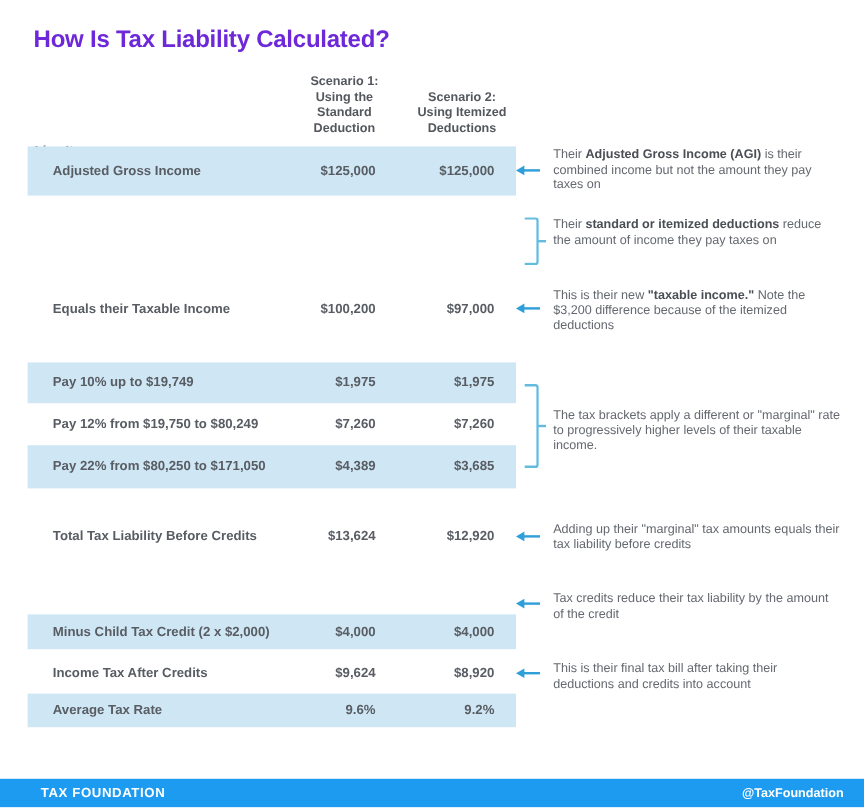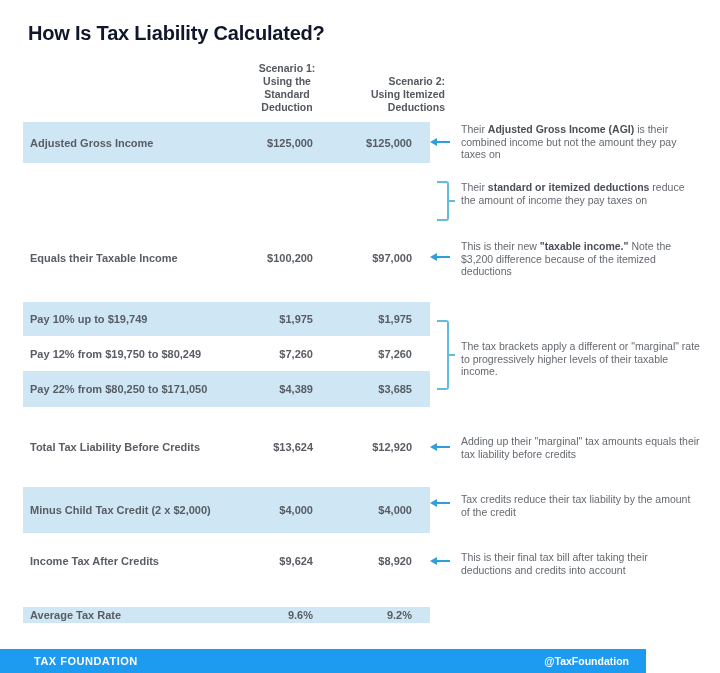--- a/index.html
+++ b/index.html
@@ -2,36 +2,36 @@
 <html><head>
 <meta charset="utf-8">
 <style>
   html,body { margin:0; padding:0; background:#ffffff; }
   #canvas {
     position:relative; width:720px; height:673px; background:#ffffff;
     font-family:"Liberation Sans", sans-serif; overflow:hidden;
   }
   .title {
     position:absolute; left:28px; top:22px; margin:0;
-    font-size:20px; font-weight:bold; color:#0f172a; letter-spacing:-0.2px;
+    font-size:20px; font-weight:bold; color:#6d28d9; letter-spacing:-0.2px;
   }
   .col-header { position:absolute; font-weight:bold; color:#54585e; }
   .col-header.line-item { left:29px; top:120px; font-size:11px; }
   .col-header.s1 { left:232px; top:62px; width:110px; text-align:center;
     font-size:10.5px; line-height:13px; white-space:pre-line; }
-  .col-header.s2 { left:325px; top:75px; width:120px; text-align:right;
+  .col-header.s2 { left:325px; top:75px; width:120px; text-align:center;
     font-size:10.5px; line-height:13px; white-space:pre-line; }
 
   .row {
     position:absolute; left:23px; width:407px;
     display:flex; align-items:center;
     font-size:11px; font-weight:bold; color:#585c63;
   }
   .row.hl { background:#cfe7f5; }
-  .row .lbl { margin-left:7px; }
+  .row .lbl { margin-left:21px; }
   .row .v { position:absolute; top:50%; transform:translateY(-50%); }
   .row .v1 { right:117px; }
   .row .v2 { right:18px; }
 
   .arrow { position:absolute; left:436px; width:14px; height:2px; background:#2f9fd9; }
   .arrow::before {
     content:""; position:absolute; left:-6px; top:50%; transform:translateY(-50%);
     width:0; height:0;
     border-top:4px solid transparent; border-bottom:4px solid transparent;
     border-right:7px solid #2f9fd9;
@@ -47,21 +47,21 @@
     width:7px; height:2px; background:#63bbde;
   }
 
   .note {
     position:absolute; left:461px; width:240px;
     font-size:10.5px; line-height:12.5px; color:#65696f;
   }
   .note b { color:#4b4f55; }
 
   .footer {
-    position:absolute; left:0; top:649px; width:646px; height:24px;
+    position:absolute; left:0; top:649px; width:720px; height:24px;
     background:#1d9bf0; color:#ffffff;
     display:flex; align-items:center; justify-content:space-between;
     box-sizing:border-box; padding:0 17px 0 34px; font-weight:bold;
   }
   .footer .f-left  { font-size:11px; letter-spacing:0.5px; }
   .footer .f-right { font-size:10.5px; }
 </style>
 </head>
 <body>
 
@@ -101,31 +101,31 @@
   <div class="row hl" style="top:371px;height:36px">
     <span class="lbl">Pay 22% from $80,250 to $171,050</span>
     <span class="v v1">$4,389</span>
     <span class="v v2">$3,685</span>
   </div>
   <div class="row" style="top:430px;height:34px">
     <span class="lbl">Total Tax Liability Before Credits</span>
     <span class="v v1">$13,624</span>
     <span class="v v2">$12,920</span>
   </div>
-  <div class="row hl" style="top:487px;height:46px">
+  <div class="row hl" style="top:512px;height:29px">
     <span class="lbl">Minus Child Tax Credit (2 x $2,000)</span>
     <span class="v v1">$4,000</span>
     <span class="v v2">$4,000</span>
   </div>
   <div class="row" style="top:544px;height:34px">
     <span class="lbl">Income Tax After Credits</span>
     <span class="v v1">$9,624</span>
     <span class="v v2">$8,920</span>
   </div>
-  <div class="row hl" style="top:607px;height:16px">
+  <div class="row hl" style="top:578px;height:28px">
     <span class="lbl">Average Tax Rate</span>
     <span class="v v1">9.6%</span>
     <span class="v v2">9.2%</span>
   </div>
 
   <div class="arrow" style="top:141px"></div>
   <div class="bracket" style="top:181px;height:36px"></div>
   <div class="arrow" style="top:256px"></div>
   <div class="bracket" style="top:320px;height:66px"></div>
   <div class="arrow" style="top:446px"></div>

